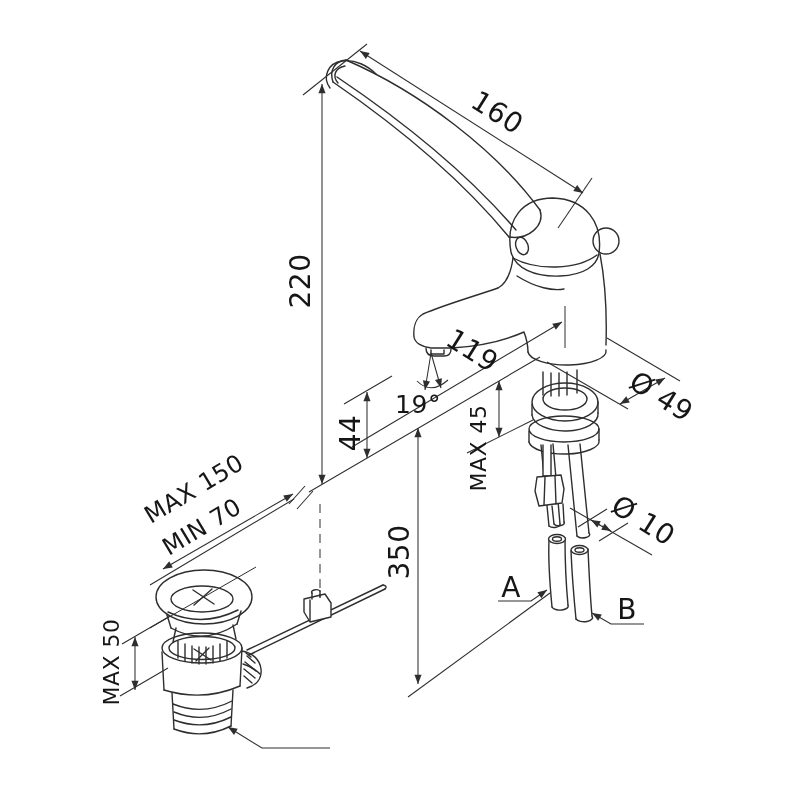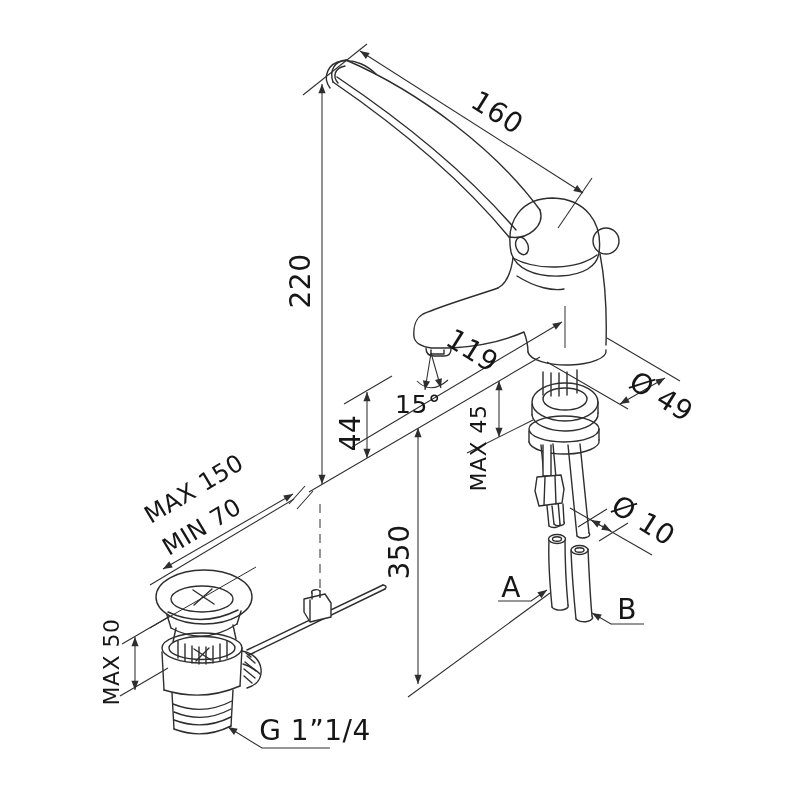--- a/index.html
+++ b/index.html
@@ -192,26 +192,25 @@
 
     <path d="M498 601 L531 601 L547 590" marker-end="url(#ar)"></path>
     <path d="M644 624 L611 624 L592 613" marker-end="url(#ar)"></path>
     <path d="M330 748 L262 748 L228 727" marker-end="url(#ar)"></path>
   </g>
 </svg>
 
 <div class="lbl fs-num r-iso" style="left:497px;top:113px;">160</div>
 <div class="lbl fs-num r-vert" style="left:301px;top:281px;">220</div>
 <div class="lbl fs-num r-iso" style="left:472px;top:351px;">119</div>
-<div class="lbl fs-deg" style="left:418px;top:404px;">15°</div>
+<div class="lbl fs-deg" style="left:418px;top:404px;">19°</div>
 <div class="lbl fs-num r-vert" style="left:351px;top:433px;">44</div>
 <div class="lbl fs-max r-vert" style="left:479px;top:448px;">MAX 45</div>
 <div class="lbl fs-num r-iso" style="left:661px;top:397px;">Ø 49</div>
 <div class="lbl fs-num r-iso" style="left:643px;top:521px;">Ø 10</div>
 <div class="lbl fs-num r-vert" style="left:400px;top:552px;">350</div>
 <div class="lbl fs-rod r-isoN" style="left:194px;top:489px;">MAX 150</div>
 <div class="lbl fs-rod r-isoN" style="left:202px;top:527px;">MIN 70</div>
 <div class="lbl fs-max r-vert" style="left:112px;top:662px;">MAX 50</div>
-<div class="lbl fs-num" style="left:315px;top:731px;">G 1”1/4</div>
 <div class="lbl fs-num" style="left:511px;top:588px;">A</div>
 <div class="lbl fs-num" style="left:627px;top:610px;">B</div>
 
 </div>
 
 </body></html>

